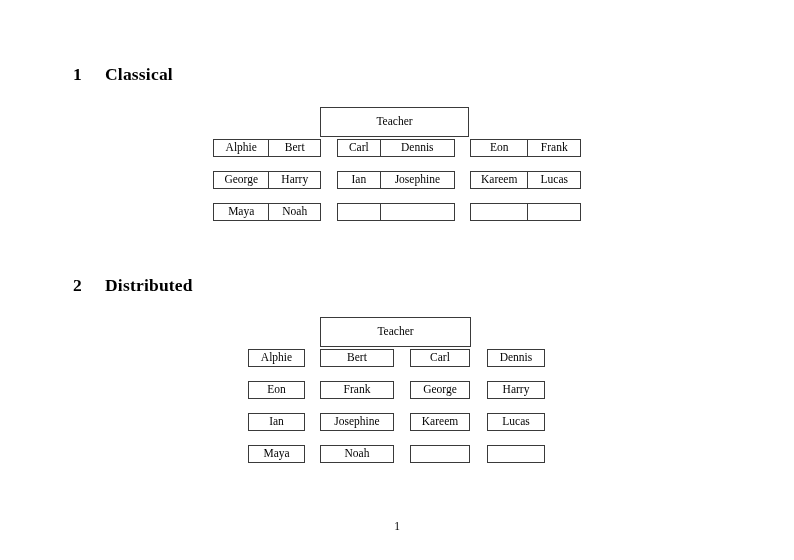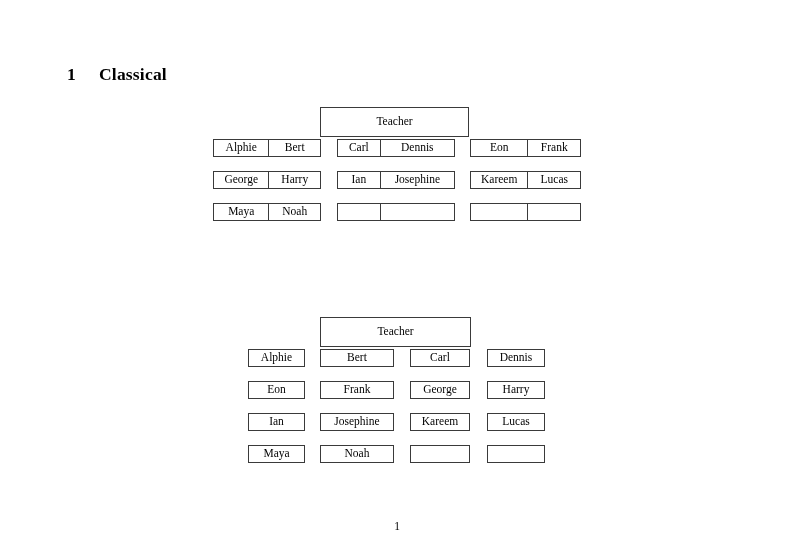--- a/index.html
+++ b/index.html
@@ -23,20 +23,21 @@
   }
 
   
   .section-heading {
     position: absolute;
     font-weight: bold;
     font-size: 17.5px;
     letter-spacing: 0.2px;
     white-space: nowrap;
     line-height: 1;
+    margin-left: 6px;
   }
   .section-heading .sec-num {
     display: inline-block;
     width: 32px;
   }
   #heading-classical   { left: 67px;  top: 66px; }
   #heading-distributed { left: 67px;  top: 277px; }
 
   
   .box {
@@ -135,20 +136,23 @@
   </div>
   <div class="pair" style="left:470px; top:171px; width:111px;">
     <div class="cell" style="width:57px;">Kareem</div>
     <div class="cell" style="width:53px;">Lucas</div>
   </div>
   <div class="pair" style="left:470px; top:203px; width:111px;">
     <div class="cell" style="width:57px;"></div>
     <div class="cell" style="width:53px;"></div>
   </div>
 
+  <div class="section-heading" id="heading-distributed">
+    <span class="sec-num">2</span><span>Distributed</span>
+  </div>
 
   <div class="box teacher" style="left:320px; top:317px; width:151px;">Teacher</div>
 
   <div class="box" style="left:248px; top:349px; width:57px;">Alphie</div>
   <div class="box" style="left:320px; top:349px; width:74px;">Bert</div>
   <div class="box" style="left:410px; top:349px; width:60px;">Carl</div>
   <div class="box" style="left:487px; top:349px; width:58px;">Dennis</div>
 
   <div class="box" style="left:248px; top:381px; width:57px;">Eon</div>
   <div class="box" style="left:320px; top:381px; width:74px;">Frank</div>

